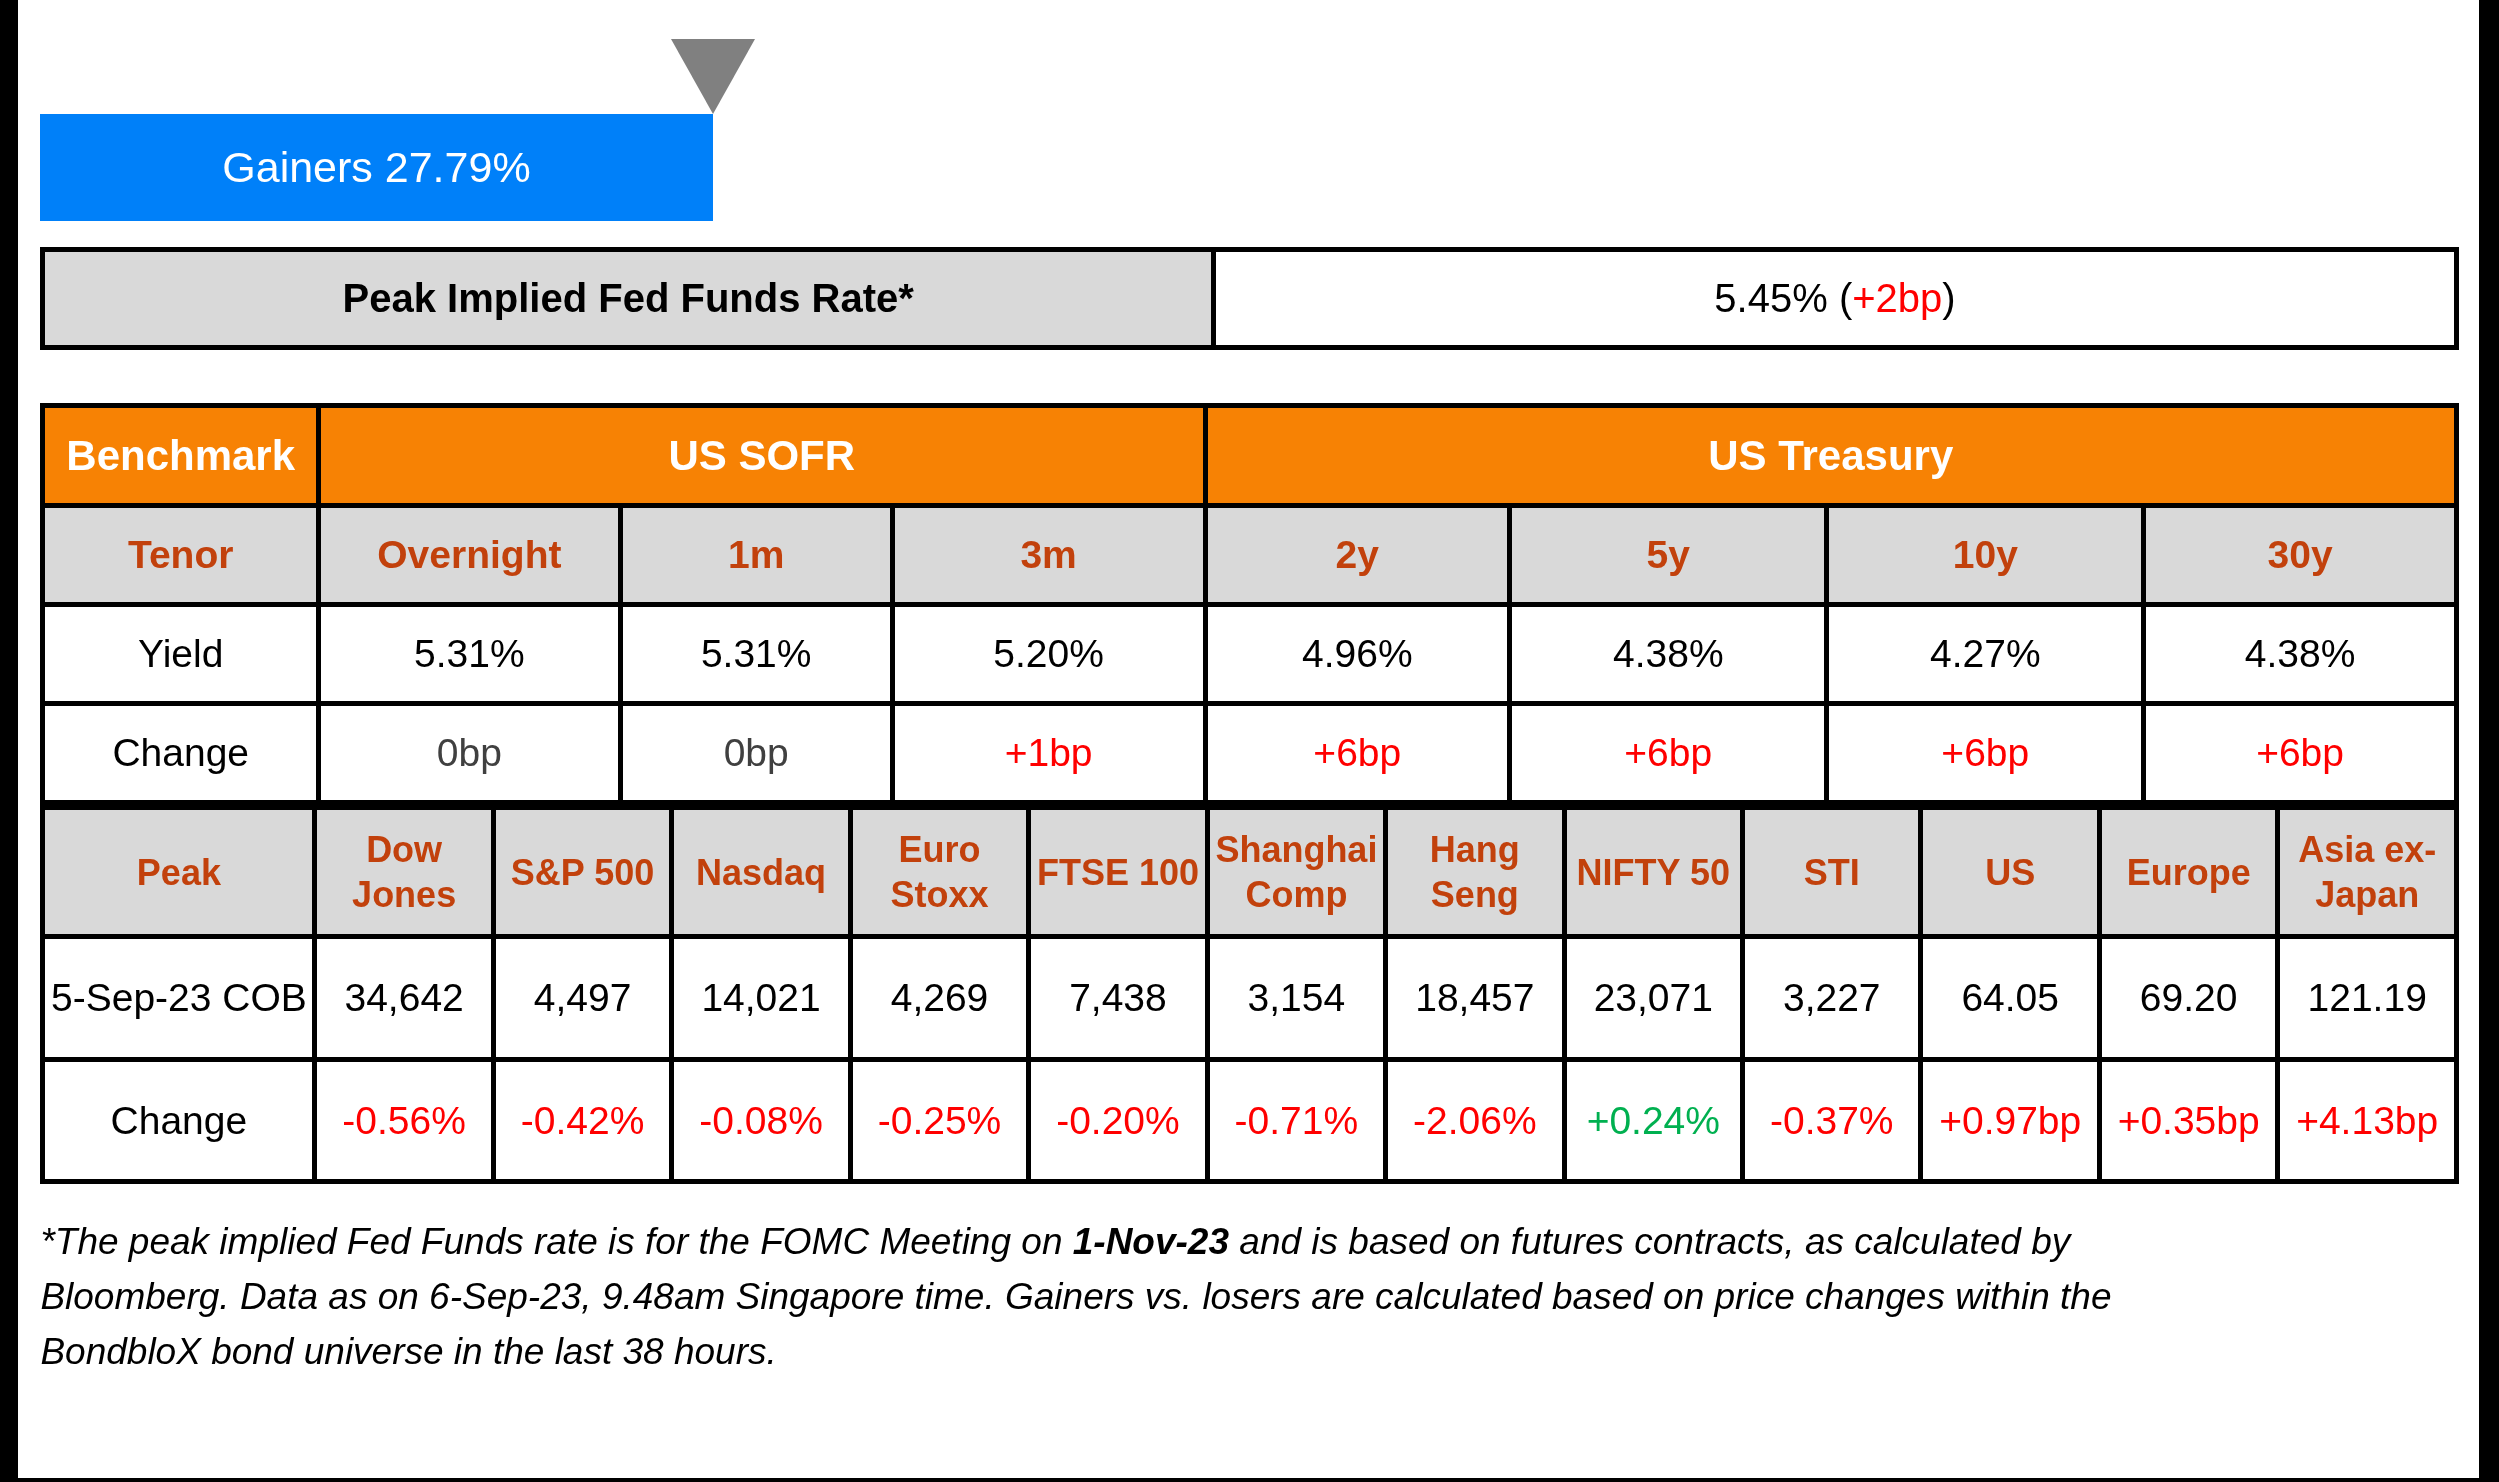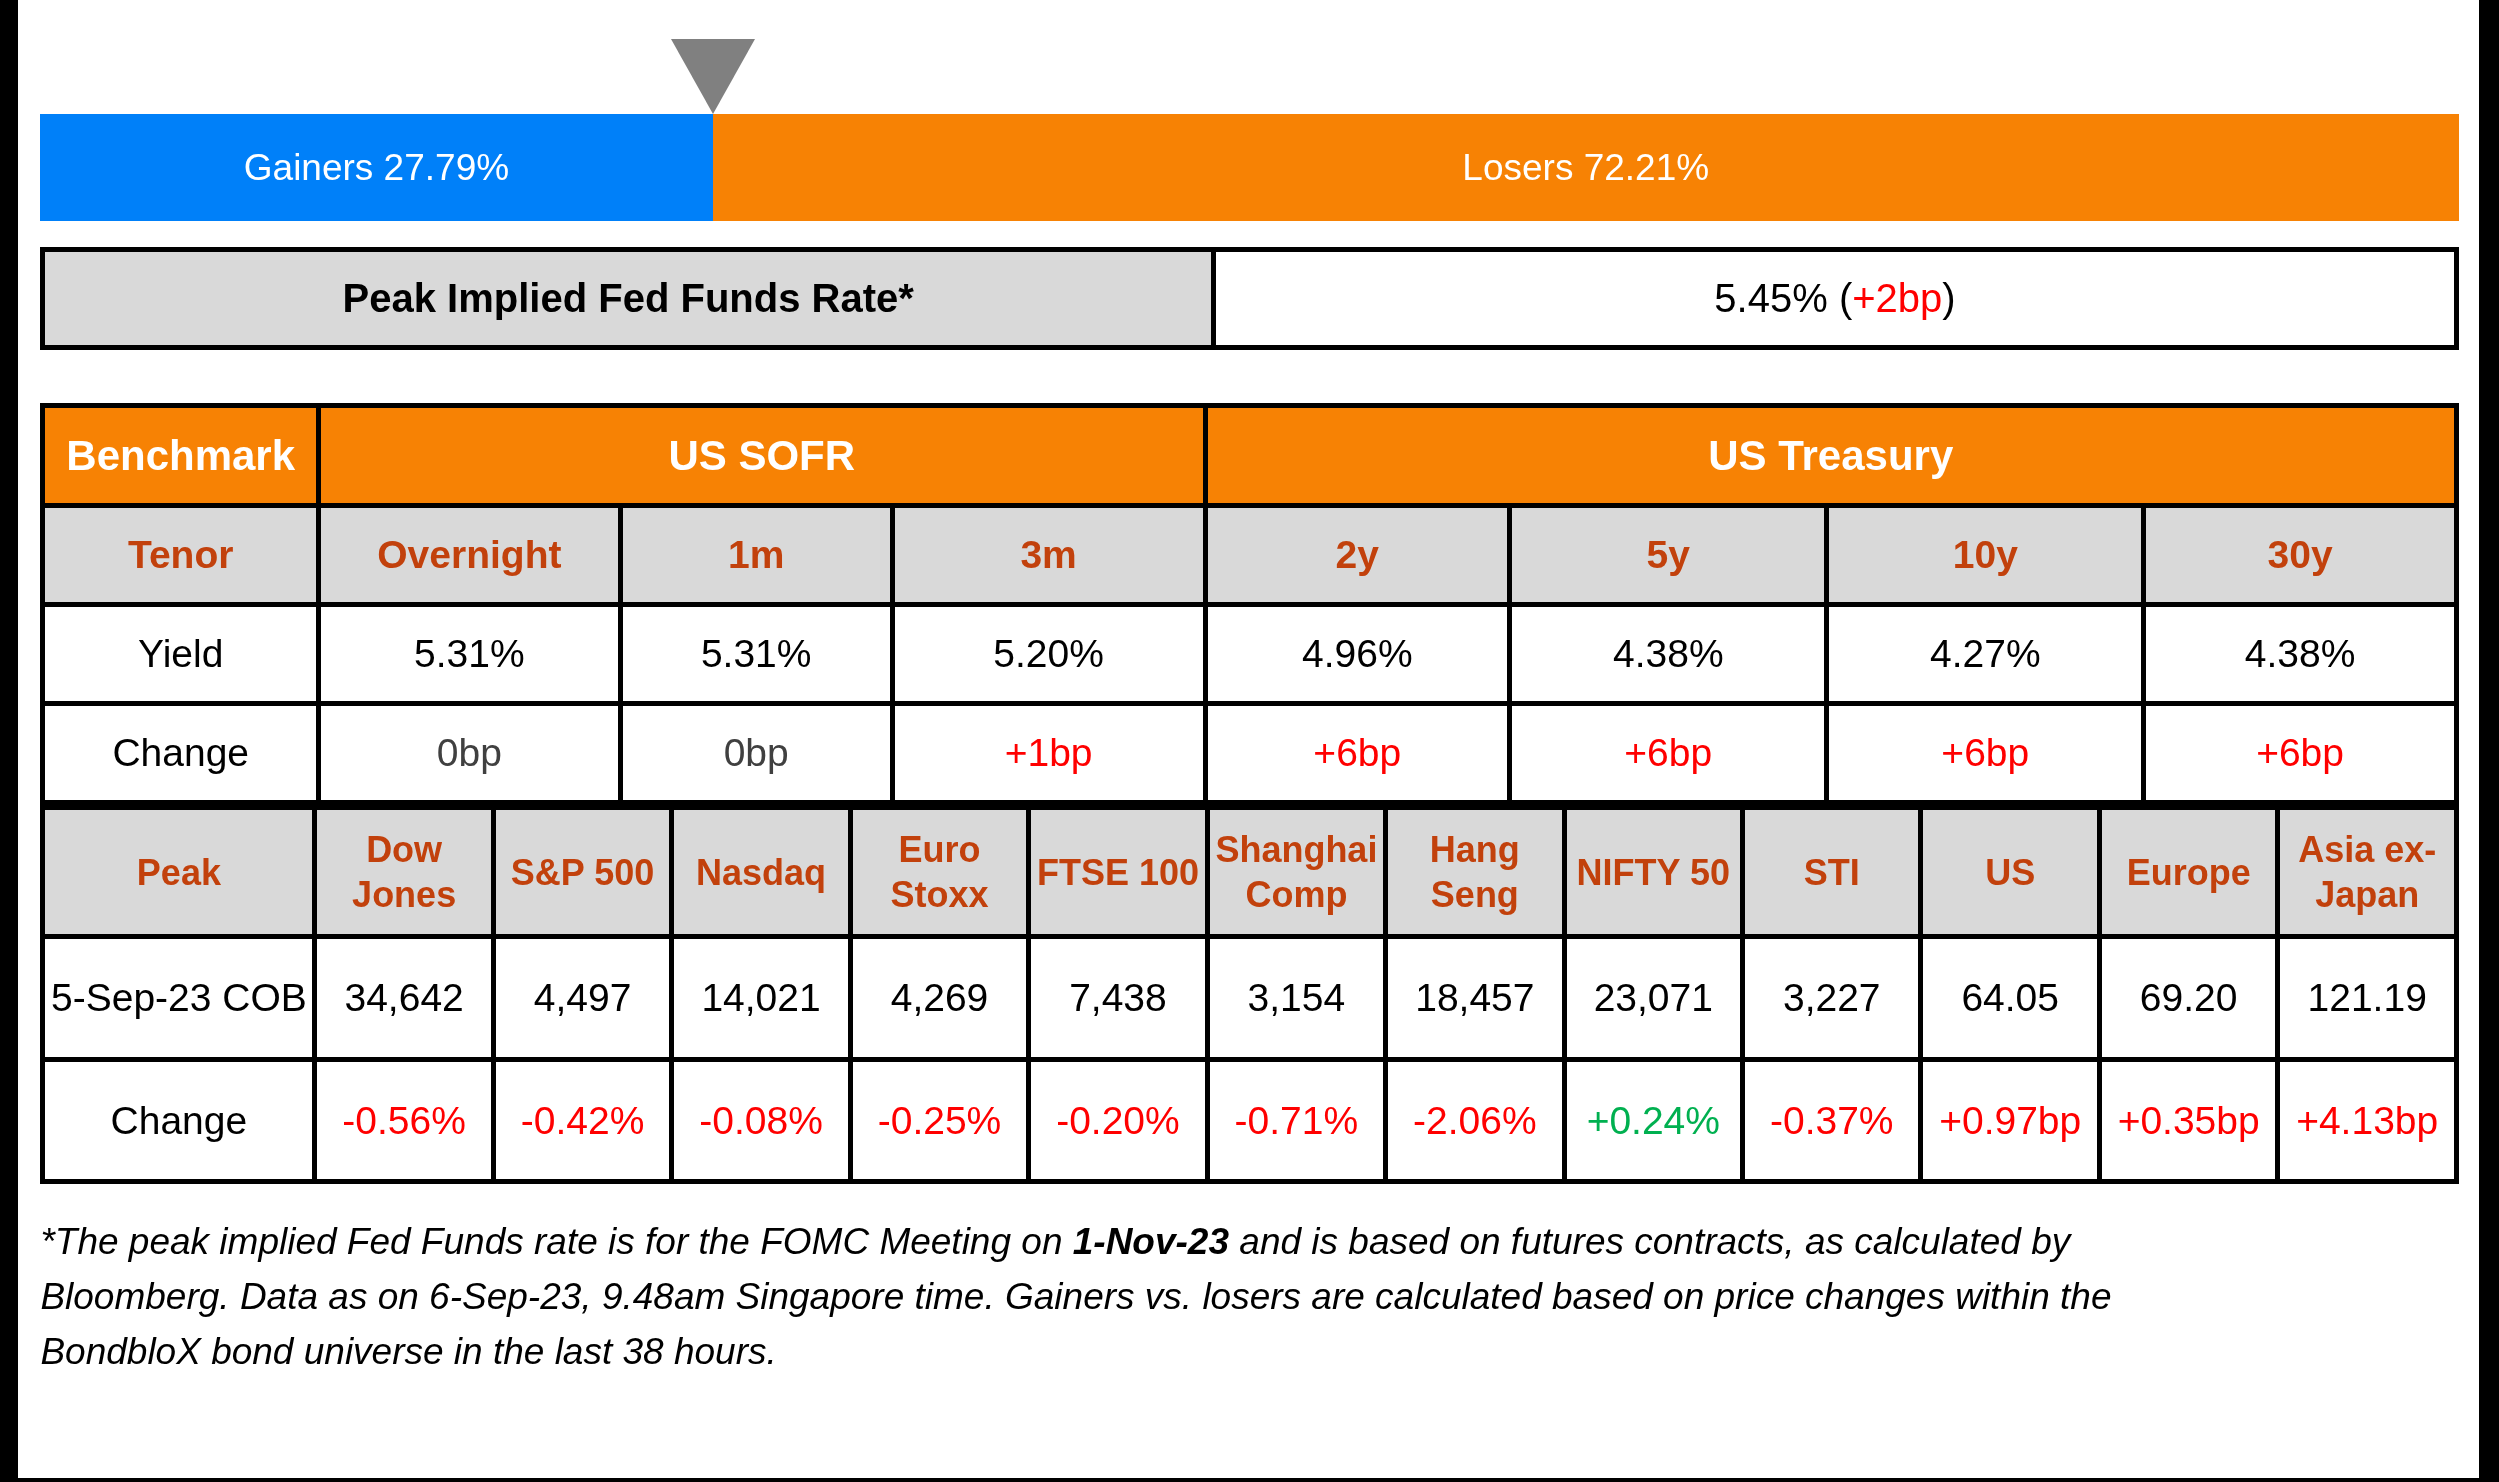--- a/index.html
+++ b/index.html
@@ -21,21 +21,21 @@
   
   .pointer-area { position: relative; height: 114px; }
   .triangle {
     position: absolute; bottom: 0; left: 27.79%;
     transform: translateX(-50%);
     width: 0; height: 0;
     border-left: 42px solid transparent;
     border-right: 42px solid transparent;
     border-top: 75px solid #808080;
   }
-  .gl-bar { display: flex; height: 107px; color: #fff; font-size: 37px; }
+  .gl-bar { display: flex; height: 107px; color: #fff; font-size: 43px; }
   .gl-seg { display: flex; align-items: center; justify-content: center; }
   .gl-gainers { width: 27.79%; background: #0080F9; }
   .gl-losers  { width: 72.21%; background: #F78204; }
 
   
   .peak-table {
     width: 100%; margin-top: 26px;
     border-collapse: collapse; table-layout: fixed;
   }
   .peak-table td {
@@ -83,23 +83,20 @@
 <body>
 
 <div class="frame">
 
   <div class="pointer-area">
     <div class="triangle"></div>
   </div>
   <div class="gl-bar">
     <div class="gl-seg gl-gainers">
       <span>Gainers 27.79%</span>
-    </div>
-    <div class="gl-seg gl-losers">
-      <span>Losers 72.21%</span>
     </div>
   </div>
 
   <table class="peak-table">
     <tbody>
         <tr>
       <td class="peak-label">Peak Implied Fed Funds Rate*</td>
       <td class="peak-value">
         <span>5.45% (</span><span data-color="red">+2bp</span><span>)</span>
       </td>

